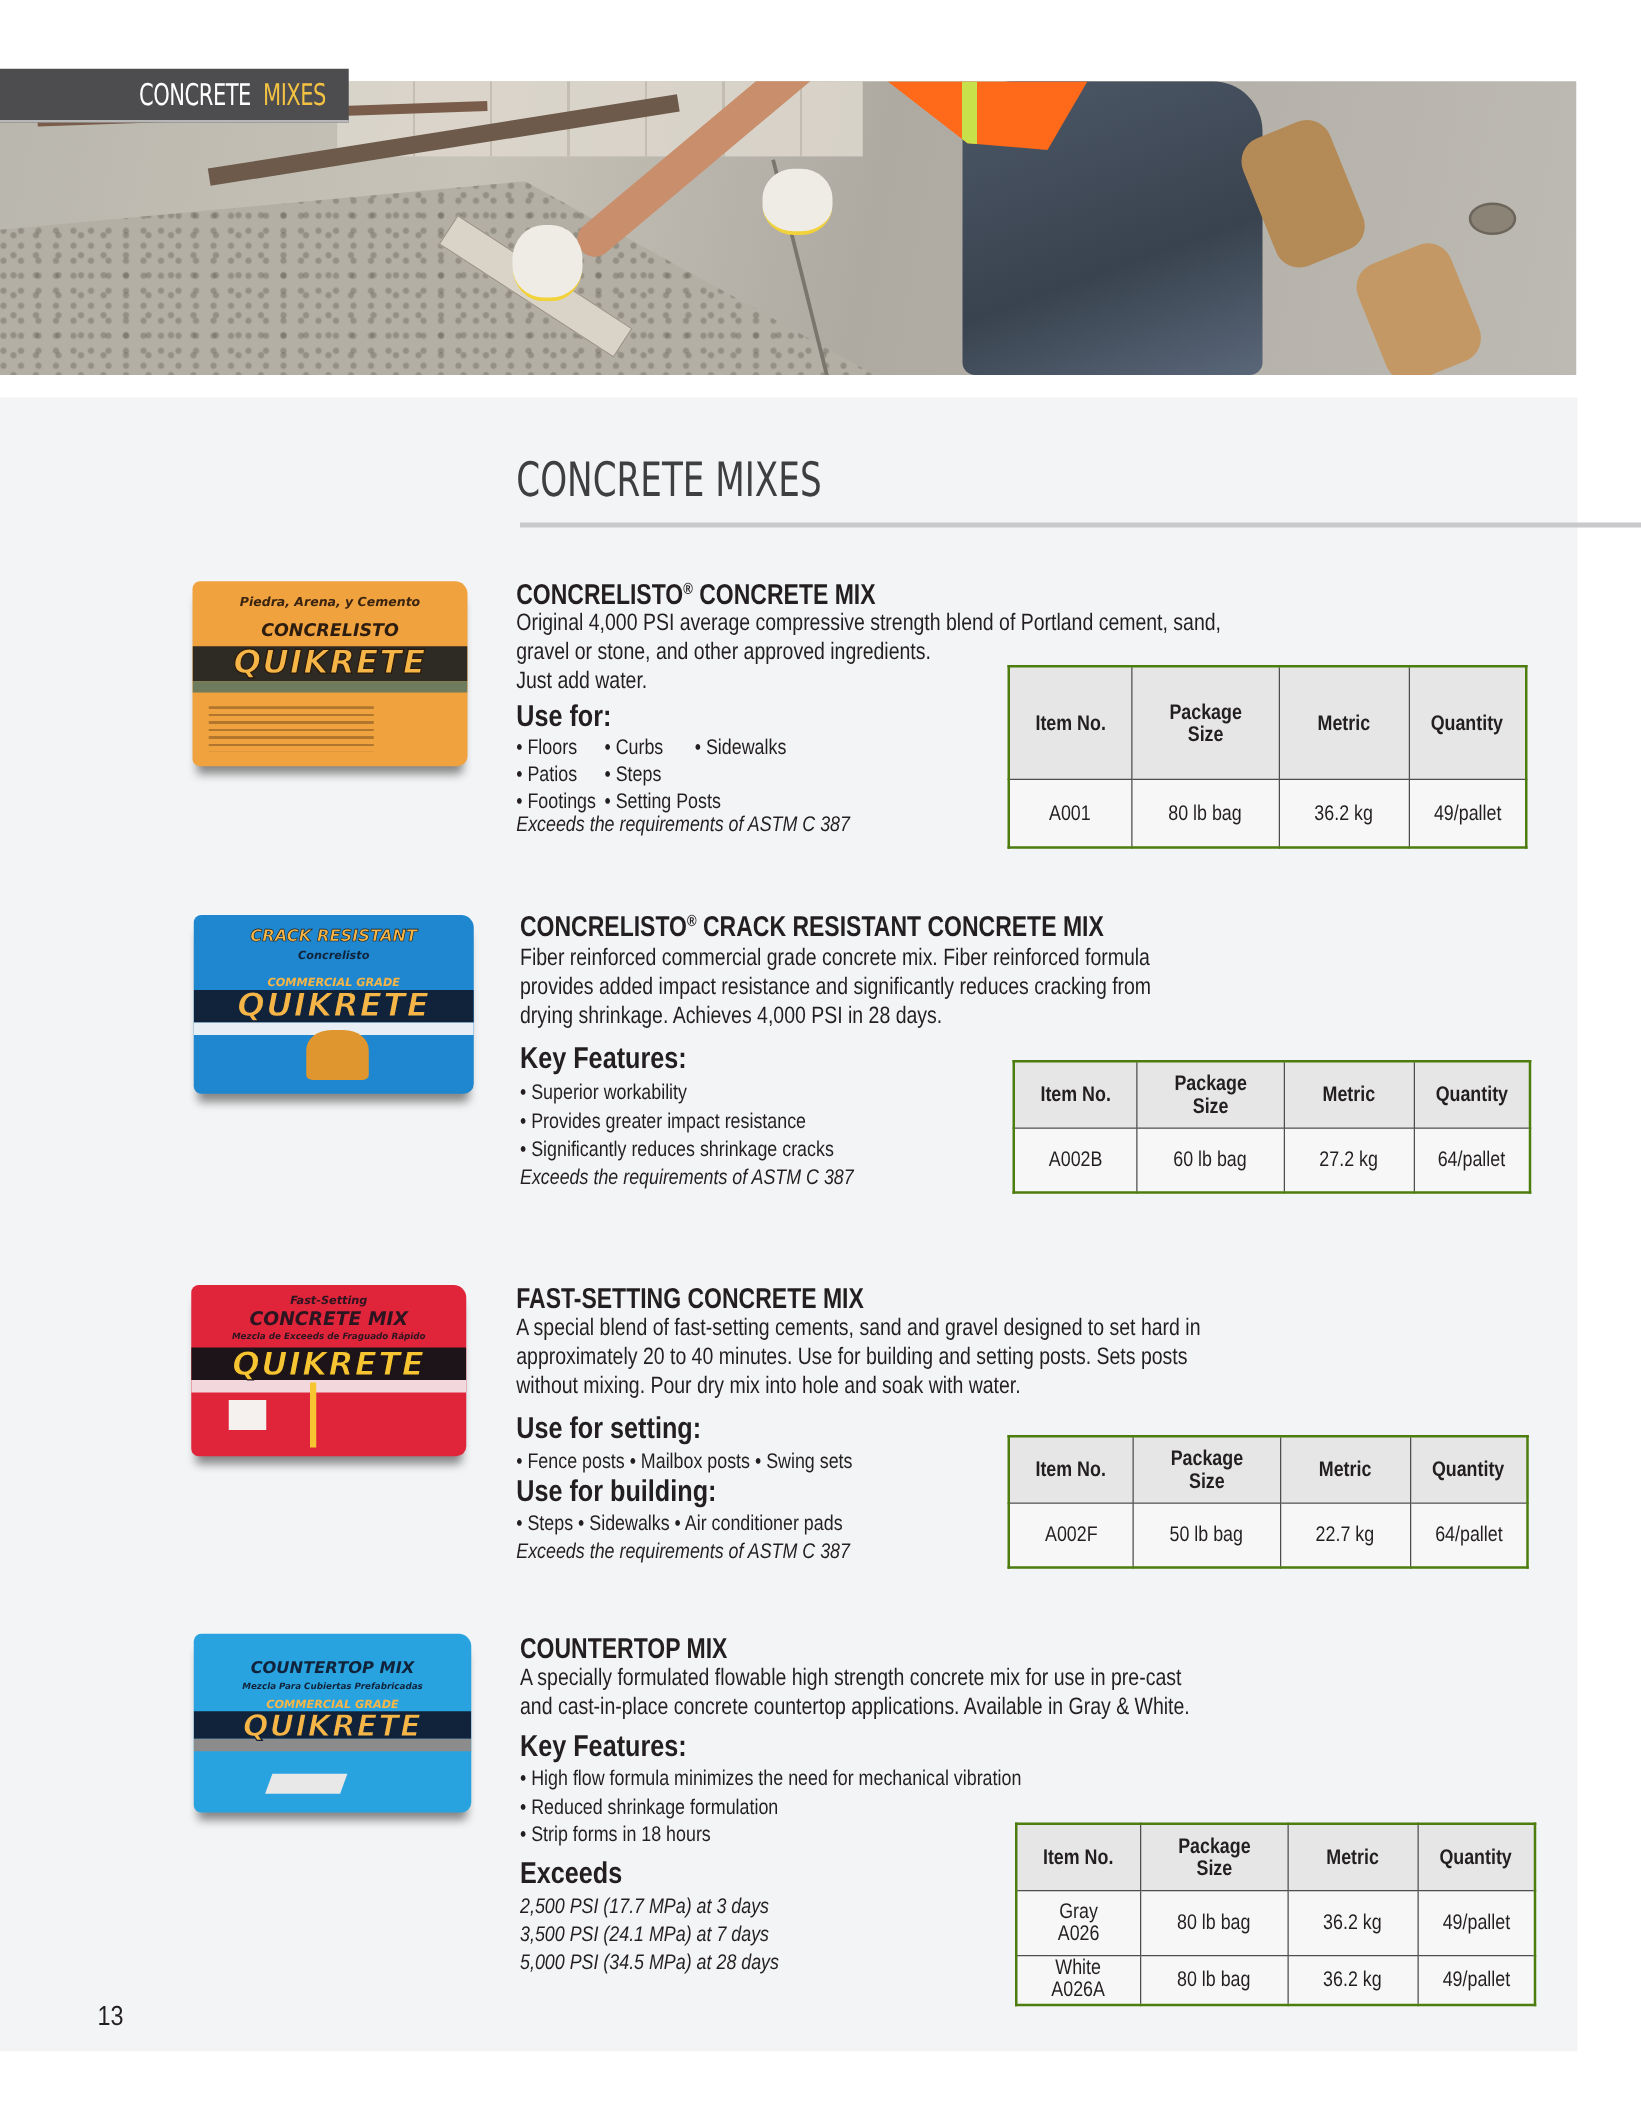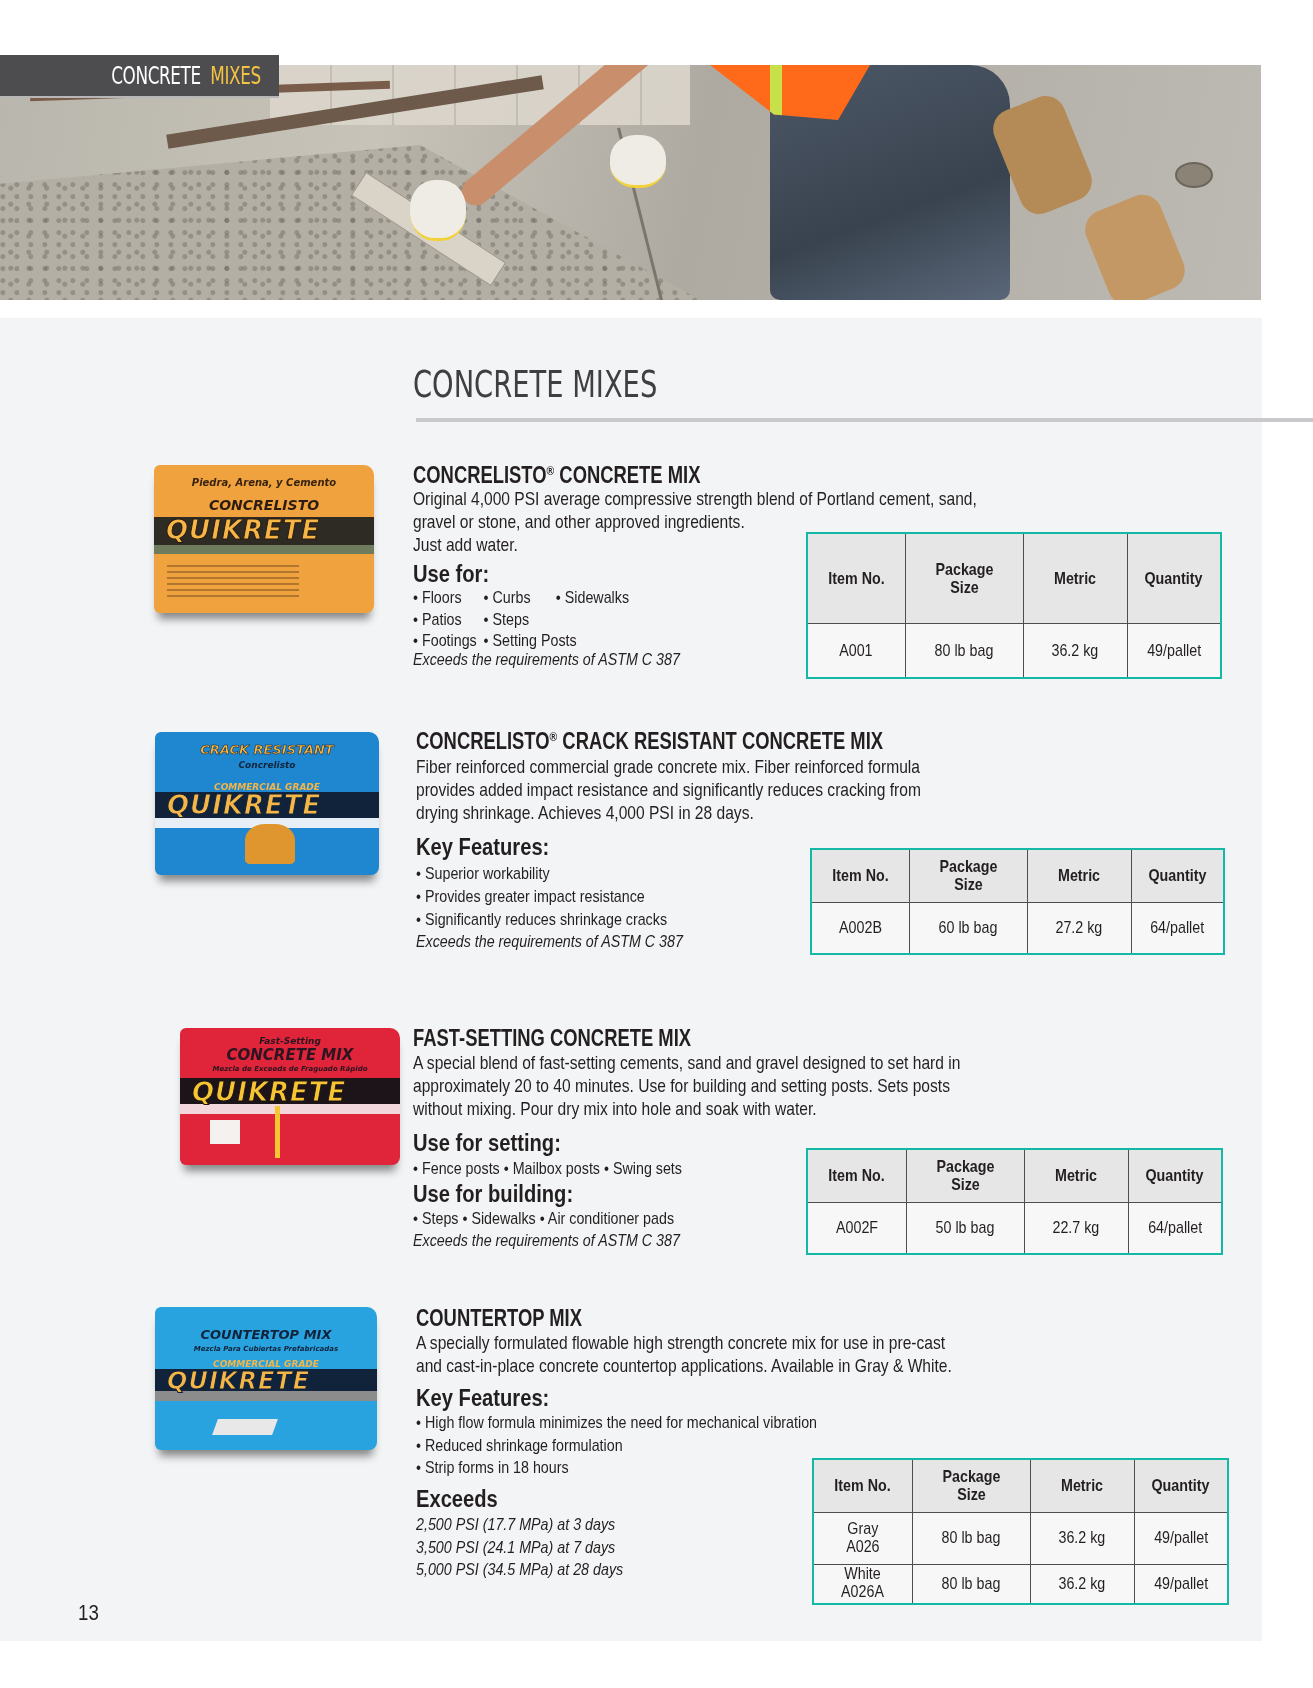--- a/index.html
+++ b/index.html
@@ -83,37 +83,37 @@
   .bullets .cell { display: inline-block; }
   .italic-note {
     font-style: italic; font-size: 17px; color: #231f20; white-space: nowrap;
     transform: scaleX(.84); transform-origin: left top;
   }
 
   
   table.spec {
     position: absolute; border-collapse: collapse; table-layout: fixed;
     font-size: 17px; color: #231f20; background: #f7f7f7;
-    border: 2px solid #14b8a6;
+    border: 2px solid #4d7c0f;
   }
   table.spec th, table.spec td {
     border: 1.5px solid #4e4e4e; text-align: center; vertical-align: middle; padding: 0;
   }
   table.spec th { background: #e6e6e6; font-weight: bold; line-height: 18px; }
   table.spec .inner { display: inline-block; transform: scaleX(.84); white-space: nowrap; }
   table.spec td .stack { display: inline-block; transform: scaleX(.84); line-height: 18px; }
 
   
   .bag {
     border-radius: 6px 10px 8px 6px; overflow: hidden;
     box-shadow: 0 10px 8px -4px rgba(0,0,0,.45);
   }
   .bag .band { position: absolute; left: 0; width: 100%; }
   .bag .brand {
-    position: absolute; left: 12px; width: 100%; 
+    position: absolute; left: 0; width: 100%; text-align: center;
     font-weight: bold; font-style: italic; letter-spacing: 1px;
     font-family: "DejaVu Sans", sans-serif;
   }
   .bag .small {
     position: absolute; left: 0; width: 100%; text-align: center;
     font-weight: bold; font-style: italic; font-family: "DejaVu Sans", sans-serif;
   }
 
   .page-number { left: 78px; top: 1600px; font-size: 22px; color: #231f20; transform: scaleX(.85); transform-origin: left top; }
 </style>
@@ -249,21 +249,21 @@
   </tr>
   <tr style="height:52px">
     <td><span class="inner">A002B</span></td>
     <td><span class="inner">60 lb bag</span></td>
     <td><span class="inner">27.2 kg</span></td>
     <td><span class="inner">64/pallet</span></td>
   </tr>
 </tbody>
   </table>
 
-<div class="abs bag" style="left:153px; top:1028px; width:220px; height:137px; background:#e0243a;margin-left:27px;">
+<div class="abs bag" style="left:153px; top:1028px; width:220px; height:137px; background:#e0243a;">
   <div class="small" style="top:8px; font-size:9px; color:#2a1520;">Fast-Setting</div>
   <div class="small" style="top:18px; font-size:15px; color:#2a1520;">CONCRETE MIX</div>
   <div class="small" style="top:37px; font-size:7px; color:#2a1520;">Mezcla de Exceeds de Fraguado Rápido</div>
   <div class="band" style="top:50px; height:26px; background:#1c1418;"></div>
   <div class="band" style="top:76px; height:10px; background:#f2d8dd;"></div>
   <div class="brand" style="top:49px; font-size:26px; color:#f7c432; -webkit-text-stroke:1px #1c1418;">QUIKRETE</div>
   <div class="band" style="top:92px; left:30px; width:30px; height:24px; background:#f4f1ee;"></div>
   <div class="band" style="top:78px; left:95px; width:5px; height:52px; background:#f7c432;"></div>
 </div>
 

